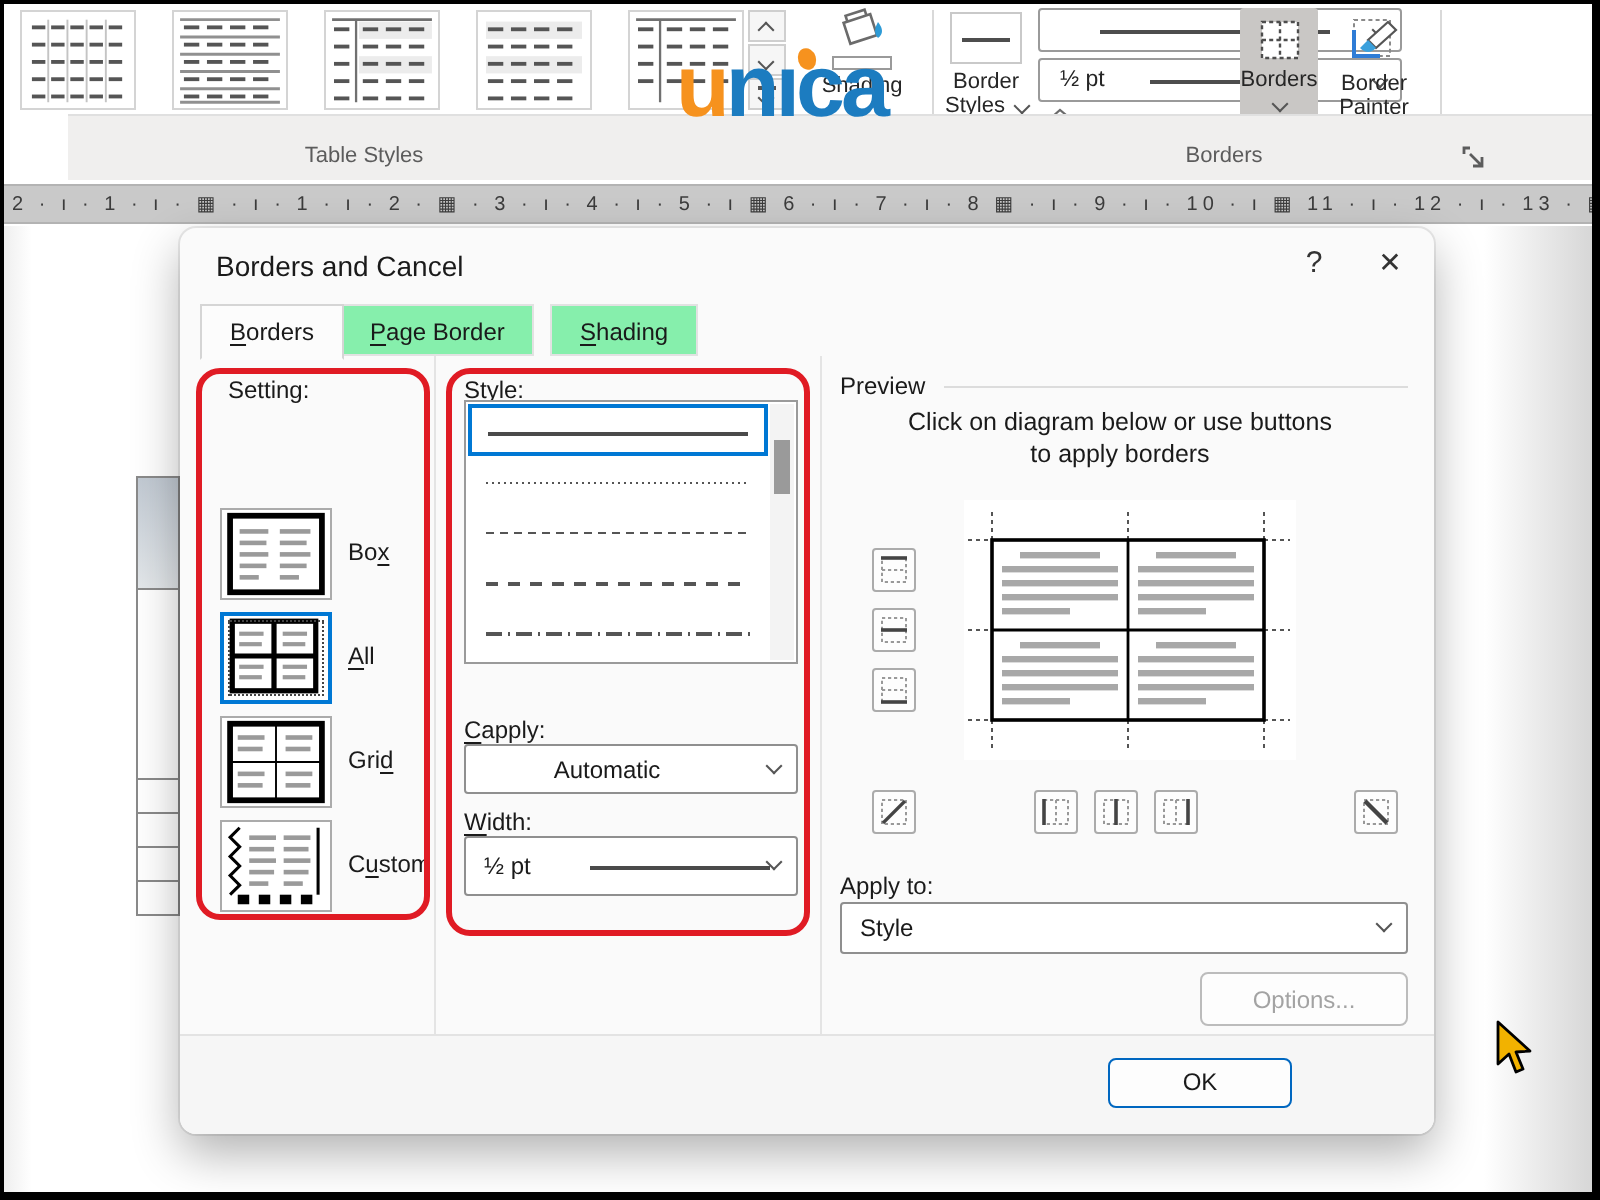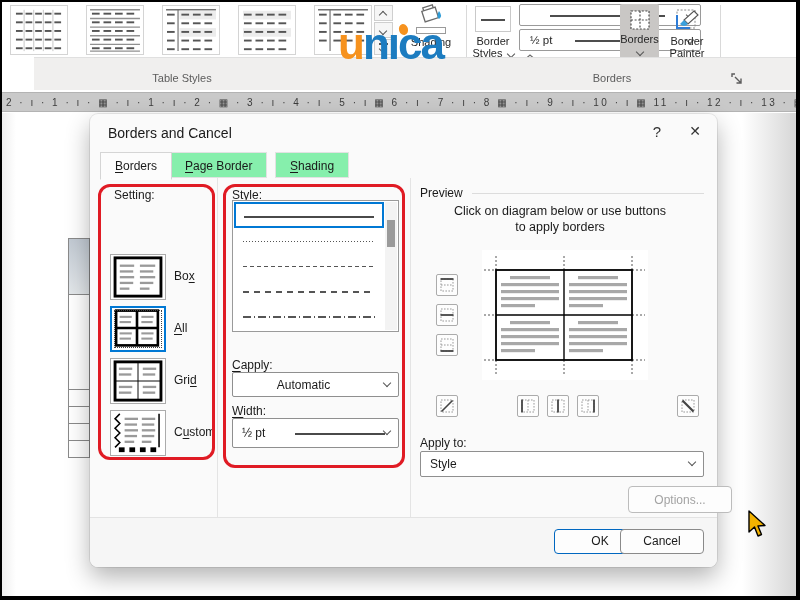--- a/index.html
+++ b/index.html
@@ -98,21 +98,21 @@
   
   .pv-label { position:absolute; left:330px; top:72px; }
   .pv-rule { position:absolute; left:382px; top:79px; width:232px; height:1px; background:#dcdcdc; }
   .pv-hint { position:absolute; left:322px; top:89px; width:296px; text-align:center; font-size:12.5px; line-height:16px; }
   .pvbtn { position:absolute; width:22px; height:22px; background:#fdfdfd; border:1px solid #ababab; border-radius:2px; }
   .pvbtn svg { position:absolute; left:3px; top:3px; }
   .pv-diagram { position:absolute; left:392px; top:136px; width:166px; height:130px; background:#fff; }
 
   .apply-label { position:absolute; left:330px; top:322px; }
   .btn { position:absolute; border-radius:4px; background:#fdfdfd; border:1px solid #8a8a8a; text-align:center; font-size:12px; color:#1a1a1a; }
-  .btn.disabled { color:#a3a3a3; border-color:#bcbcbc;margin-left:28px; }
+  .btn.disabled { color:#a3a3a3; border-color:#bcbcbc; }
   .btn.default { border:1.5px solid #0067c0;margin-left:44px; }
 
   .dlg-footer { position:absolute; left:0; top:403px; width:627px; height:50px; background:#f6f6f6; border-top:1px solid #e3e3e3; border-radius:0 0 8px 8px; }
 
   
   .cursor { position:absolute; left:744px; top:508px; z-index:50; }
 </style>
 </head>
 <body>
 
@@ -639,20 +639,19 @@
 
     <div class="apply-label">Apply to:</div>
     <div class="combo" style="left:330px; top:337px; width:284px; height:26px;">
       <span class="lft">Style</span>
       <span class="chev"></span>
     </div>
     <div class="btn disabled" style="left:510px; top:372px; width:104px; height:27px; line-height:26px;">Options...</div>
 
     <div class="dlg-footer"></div>
     <div class="btn default" style="left:420px; top:415px; width:92px; height:25px; line-height:23px;">OK</div>
-    <div class="btn" style="left:530px; top:415px; width:84px; height:25px; line-height:23px;">Cancel</div>
   </div>
 
   <svg class="cursor" width="22" height="30" viewBox="0 0 22 30">
     <path d="M3 1 L3 22 L8.5 17 L12 26 L15.5 24.5 L12 16 L19 15.5 Z" fill="#f2b200" stroke="#000" stroke-width="1.4" stroke-linejoin="round"></path>
   </svg>
 
 </div>
 
 </body></html>

